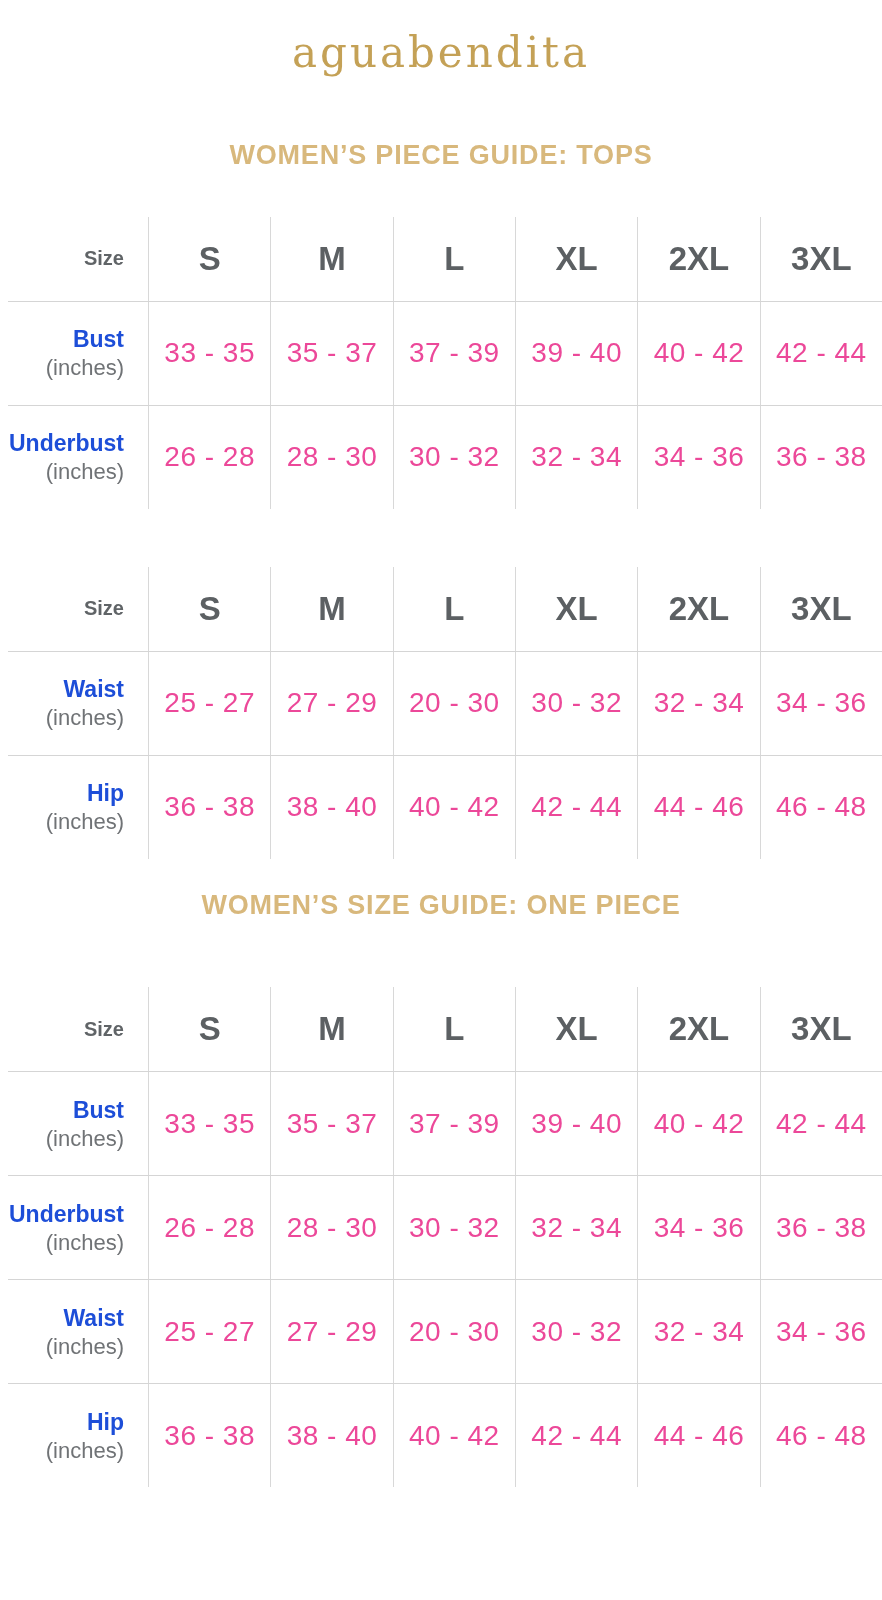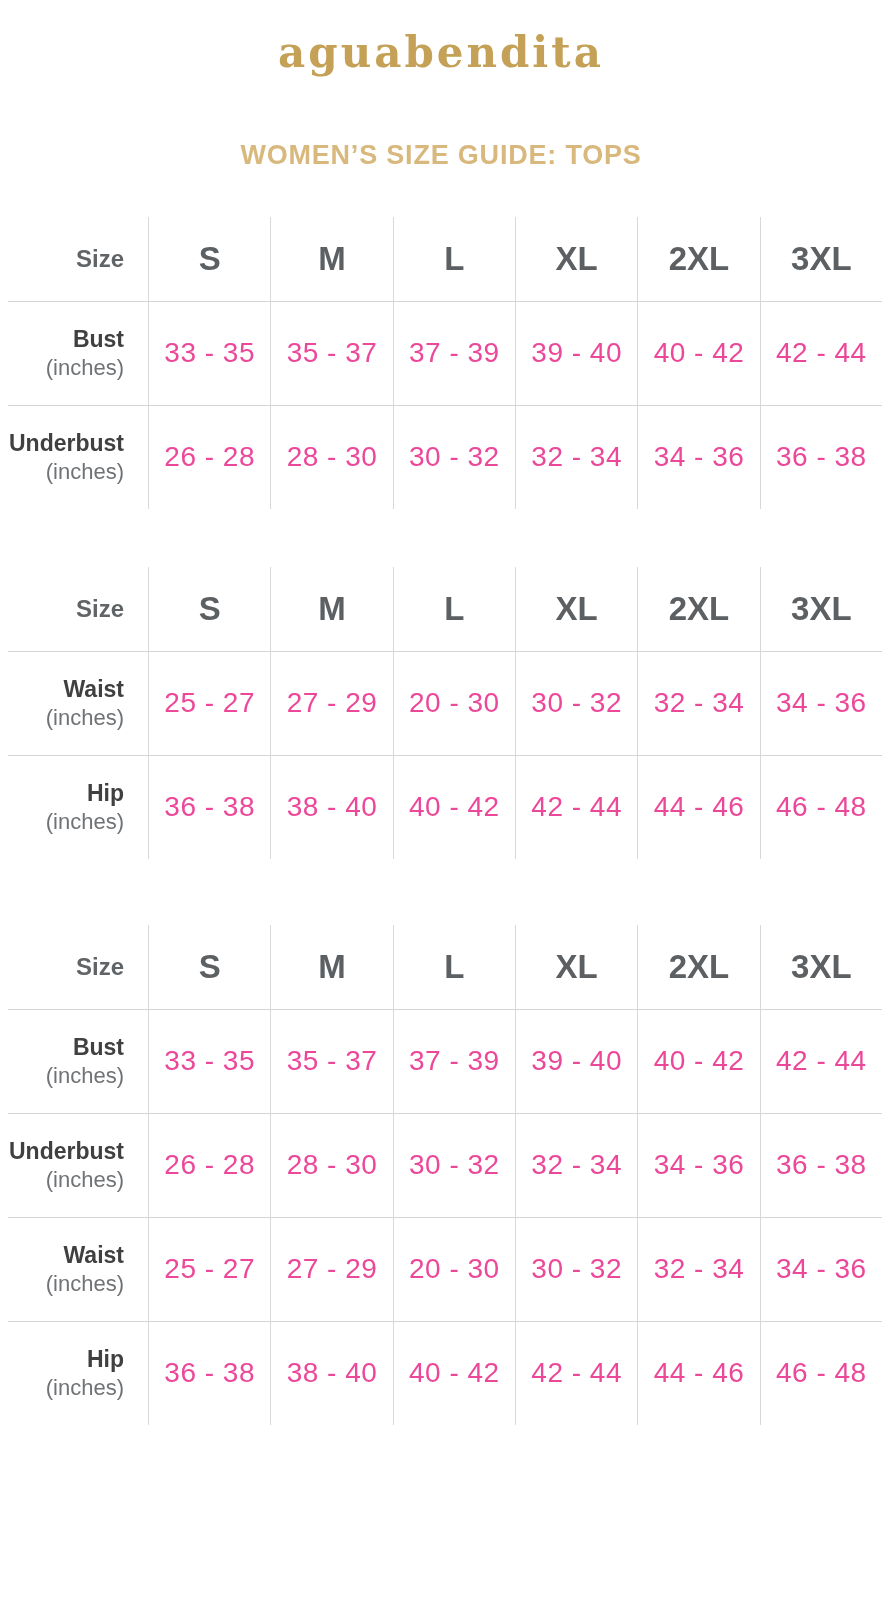--- a/index.html
+++ b/index.html
@@ -8,21 +8,21 @@
     width: 882px;
     font-family: "Liberation Sans", sans-serif;
     -webkit-font-smoothing: antialiased;
   }
   .page { width: 882px; padding-bottom: 35px; }
 
   .logo {
     padding-top: 26px;
     text-align: center;
     font-family: "DejaVu Serif", serif;
-    font-weight: 700;
+    font-weight: 400;
     font-size: 42px;
     line-height: 1.3;
     letter-spacing: 3px;
     color: #c4a156;
   }
 
   .heading {
     margin: 0;
     text-align: center;
     font-size: 27px;
@@ -51,49 +51,49 @@
     display: flex;
     align-items: center;
     justify-content: center;
     min-width: 0;
   }
   .cell + .cell { border-left: 1px solid #d8d8d8; }
 
   .corner {
     justify-content: flex-end;
     padding-right: 24px;
-    font-size: 24px;
+    font-size: 20px;
     font-weight: 700;
     color: #606467;
   }
   .col-head {
     font-size: 33px;
     font-weight: 700;
     color: #5c6063;
   }
   .label-cell {
     flex-direction: column;
     align-items: flex-end;
     justify-content: center;
     padding-right: 24px;
     text-align: right;
     line-height: 1.25;
   }
-  .measure-label { font-size: 23px; font-weight: 700; color: #404040; text-align: center; }
+  .measure-label { font-size: 23px; font-weight: 700; color: #1d4ed8; text-align: center; }
   .measure-unit  { font-size: 22px; font-weight: 400; color: #707376; text-align: right; }
   .value { font-size: 28px; color: #ec4899; letter-spacing: 0.5px; }
 </style>
 </head>
 <body>
 
 <div class="page">
 
   <div class="logo">aguabendita</div>
 
-  <h2 class="heading h-s0">WOMEN’S SIZE GUIDE: TOPS</h2>
+  <h2 class="heading h-s0">WOMEN’S PIECE GUIDE: TOPS</h2>
   <div class="size-table t-s0">
     <div class="row header-row">
       <div class="cell corner">Size</div>
       <div class="cell col-head">S</div>
       <div class="cell col-head">M</div>
       <div class="cell col-head">L</div>
       <div class="cell col-head">XL</div>
       <div class="cell col-head">2XL</div>
       <div class="cell col-head">3XL</div>
     </div>
@@ -152,20 +152,21 @@
       </div>
       <div class="cell value">36 - 38</div>
       <div class="cell value">38 - 40</div>
       <div class="cell value">40 - 42</div>
       <div class="cell value">42 - 44</div>
       <div class="cell value">44 - 46</div>
       <div class="cell value">46 - 48</div>
     </div>
   </div>
 
+  <h2 class="heading h-s2">WOMEN’S SIZE GUIDE: ONE PIECE</h2>
   <div class="size-table t-s2">
     <div class="row header-row">
       <div class="cell corner">Size</div>
       <div class="cell col-head">S</div>
       <div class="cell col-head">M</div>
       <div class="cell col-head">L</div>
       <div class="cell col-head">XL</div>
       <div class="cell col-head">2XL</div>
       <div class="cell col-head">3XL</div>
     </div>

